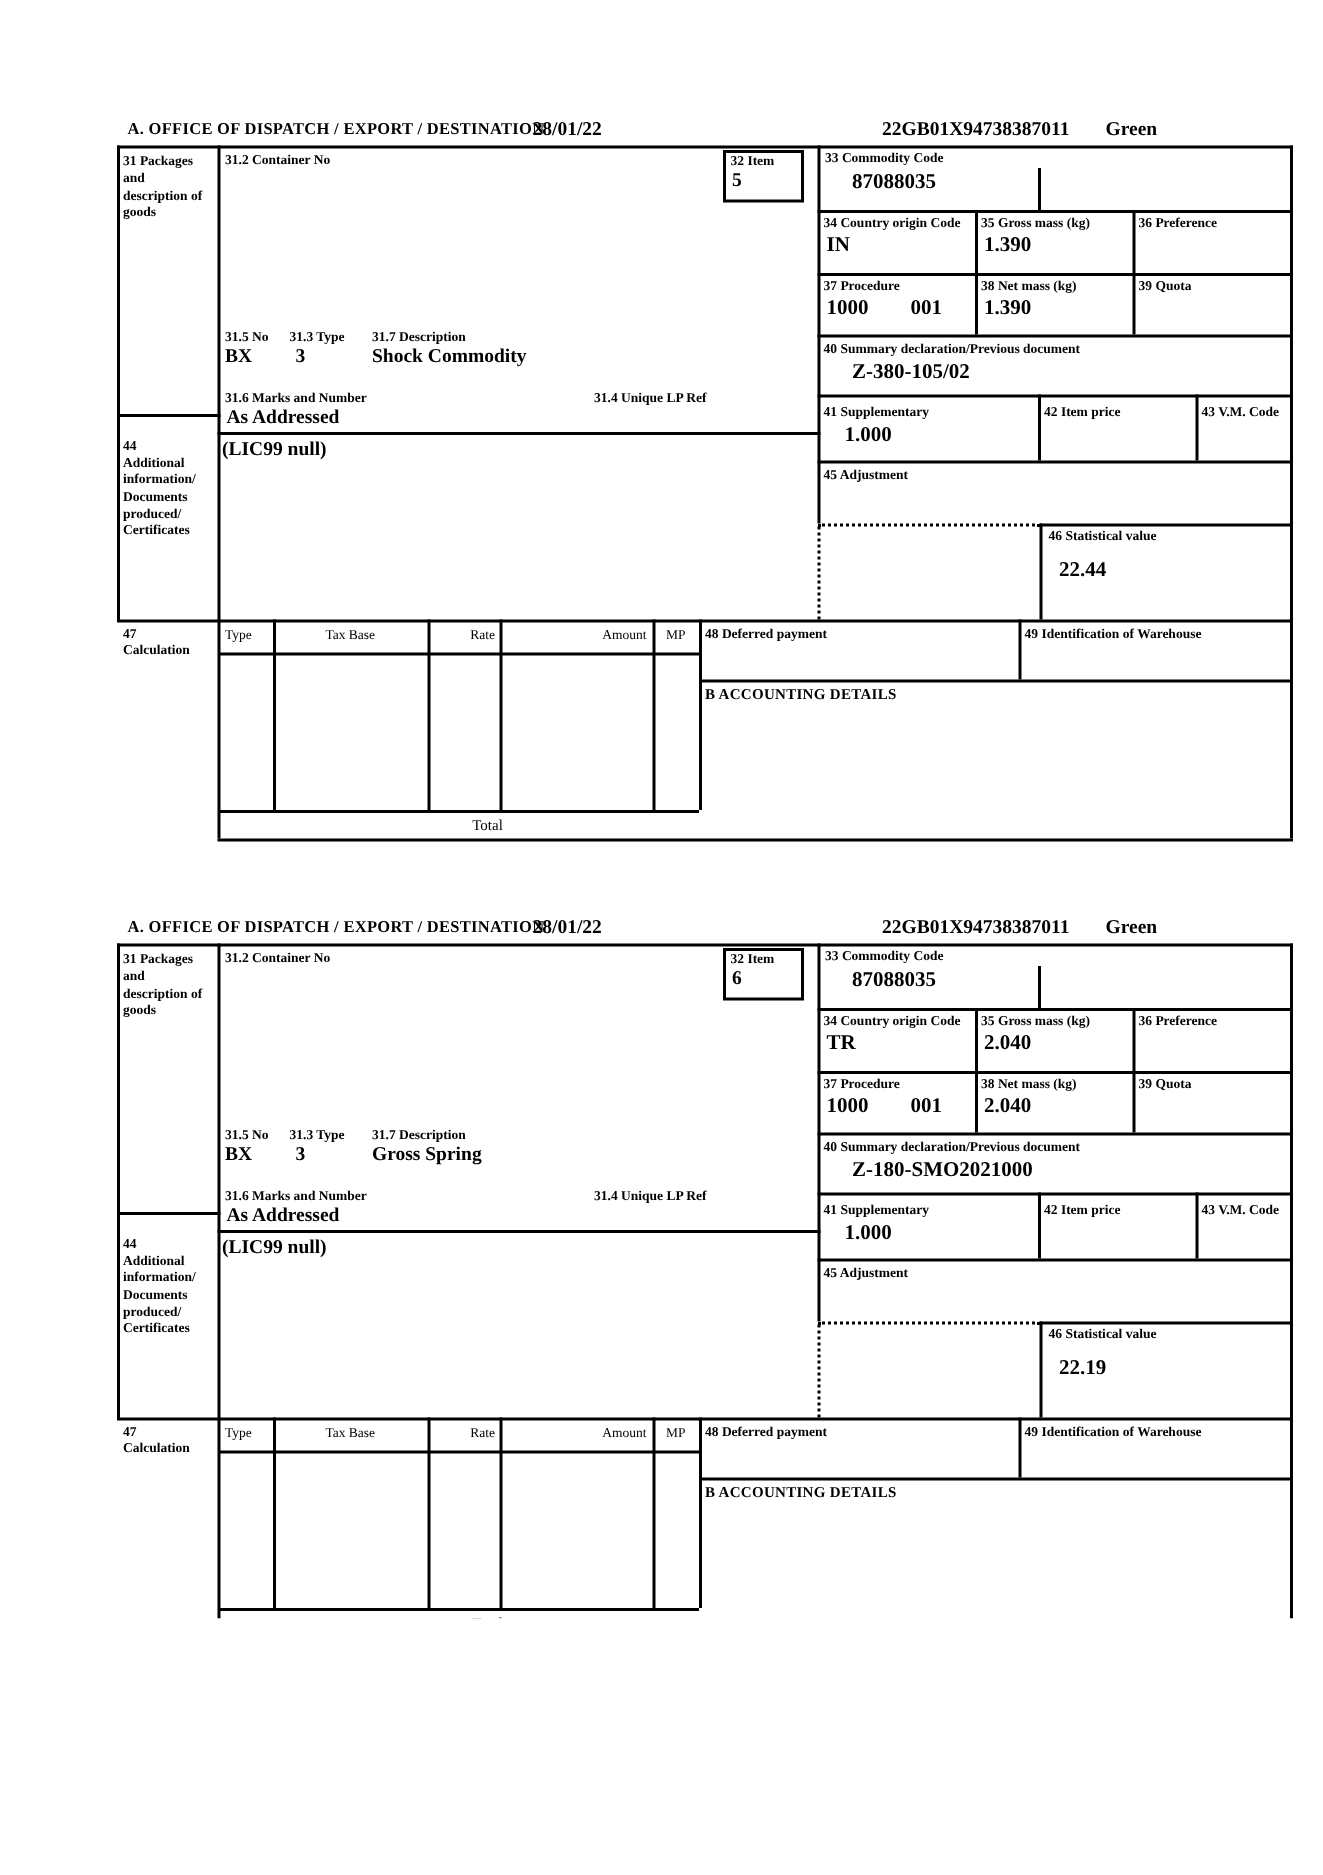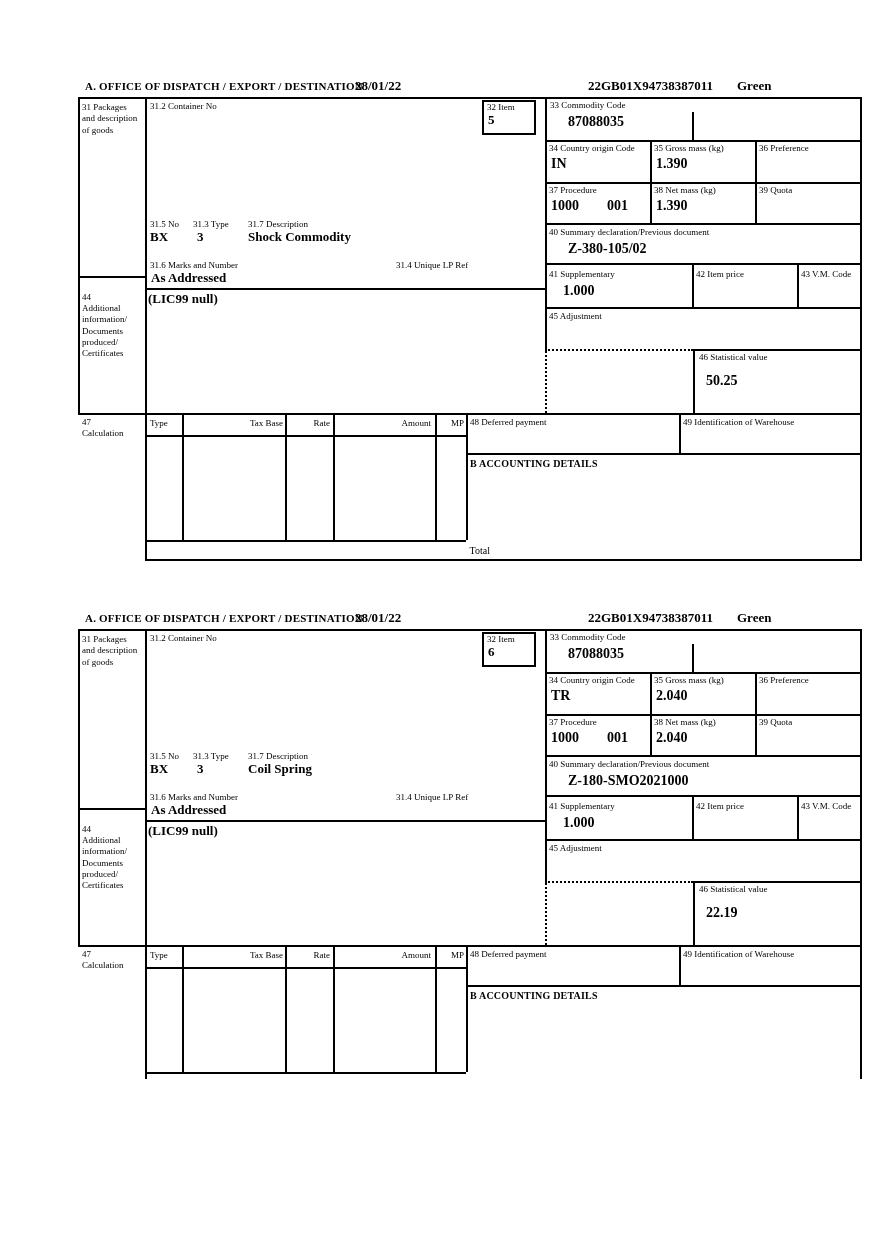--- a/index.html
+++ b/index.html
@@ -3,29 +3,29 @@
 <meta charset="utf-8">
 <style>
   html,body{margin:0;padding:0;background:#fff;}
   body{font-family:"Liberation Serif", serif; color:#000;}
   #page{position:relative;width:882px;height:1079px;background:#fff;overflow:hidden;}
   .form{position:absolute;left:0;width:882px;height:565px;}
   .hl{position:absolute;height:2px;background:#000;}
   .vl{position:absolute;width:2px;background:#000;}
   .dhl{position:absolute;height:0;border-top:2px dotted #000;}
   .dvl{position:absolute;width:0;border-left:2px dotted #000;}
-  .lbl{position:absolute;font-size:9px;font-weight:normal;line-height:1.25;white-space:nowrap;}
+  .lbl{position:absolute;font-size:9px;font-weight:bold;line-height:1.25;white-space:nowrap;}
   .wrap{white-space:normal;}
   .val{position:absolute;font-size:13px;font-weight:bold;white-space:nowrap;}
   .vlg{font-size:14px;}
   .hdr{position:absolute;font-size:11px;font-weight:bold;letter-spacing:.2px;white-space:nowrap;}
   .hval{position:absolute;font-size:13px;font-weight:bold;white-space:nowrap;}
   .box32{position:absolute;border:2px solid #000;}
   .th{position:absolute;font-size:9px;font-weight:normal;white-space:nowrap;}
-  .tc{text-align:right;}
+  .tc{text-align:center;}
   .tr{text-align:right;}
   .acct{position:absolute;font-size:10px;font-weight:bold;letter-spacing:.2px;white-space:nowrap;}
 </style>
 </head>
 <body>
 
 <div id="page">
 
     <section class="form" style="top: 0px;">
 
@@ -103,21 +103,21 @@
       <div class="val vlg" style="left:568px;top:241px;">Z-380-105/02</div>
 
       <div class="lbl" style="left:549px;top:269px;">41 Supplementary</div>
       <div class="val vlg" style="left:563px;top:283px;">1.000</div>
       <div class="lbl" style="left:696px;top:269px;">42 Item price</div>
       <div class="lbl" style="left:801px;top:269px;">43 V.M. Code</div>
 
       <div class="lbl" style="left:549px;top:311px;">45 Adjustment</div>
 
       <div class="lbl" style="left:699px;top:352px;">46 Statistical value</div>
-      <div class="val vlg" style="left:706px;top:373px;">50.25</div>
+      <div class="val vlg" style="left:706px;top:373px;">22.44</div>
 
       <div class="lbl" style="left:82px;top:417px;">47</div>
       <div class="lbl" style="left:82px;top:428px;">Calculation</div>
 
       <div class="hl" style="left:146px;top:435px;width:320px;"></div>
       <div class="hl" style="left:146px;top:540px;width:320px;"></div>
       <div class="vl" style="left:182px;top:413px;height:127px;"></div>
       <div class="vl" style="left:285px;top:413px;height:127px;"></div>
       <div class="vl" style="left:333px;top:413px;height:127px;"></div>
       <div class="vl" style="left:435px;top:413px;height:127px;"></div>
@@ -157,21 +157,21 @@
       <div class="hl" style="left:145px;top:559px;width:717px;"></div>
 
       <div class="lbl wrap" style="left:82px;top:102px;width:58px;">31 Packages and description of goods</div>
       <div class="lbl" style="left:150px;top:101px;">31.2 Container No</div>
 
       <div class="lbl" style="left:150px;top:219px;">31.5 No</div>
       <div class="lbl" style="left:193px;top:219px;">31.3 Type</div>
       <div class="lbl" style="left:248px;top:219px;">31.7 Description</div>
       <div class="val" style="left:150px;top:229px;">BX</div>
       <div class="val" style="left:197px;top:229px;">3</div>
-      <div class="val" style="left:248px;top:229px;">Coil Spring</div>
+      <div class="val" style="left:248px;top:229px;">Gross Spring</div>
 
       <div class="lbl" style="left:150px;top:260px;">31.6 Marks and Number</div>
       <div class="lbl" style="left:396px;top:260px;">31.4 Unique LP Ref</div>
       <div class="val" style="left:151px;top:270px;">As Addressed</div>
 
       <div class="val" style="left:148px;top:291px;">(LIC99 null)</div>
 
       <div class="box32" style="left:482px;top:100px;width:50px;height:31px;"></div>
       <div class="lbl" style="left:487px;top:102px;">32 Item</div>
       <div class="val" style="left:488px;top:112px;">6</div>

